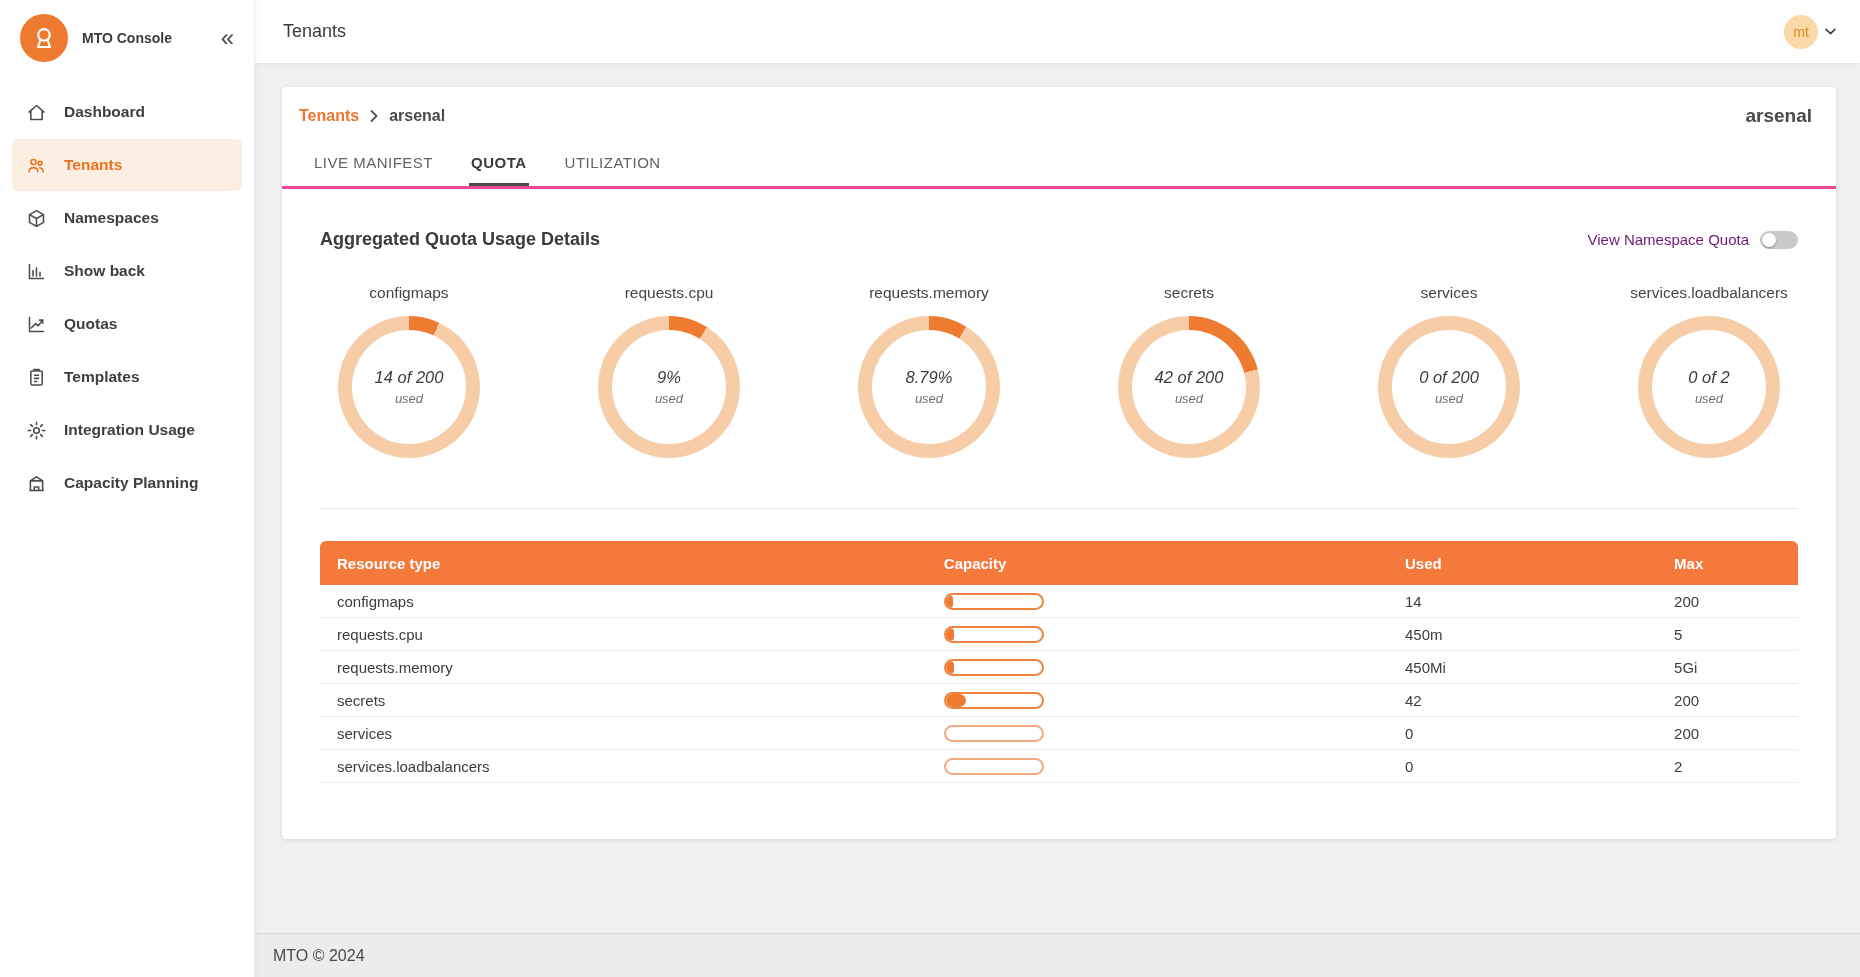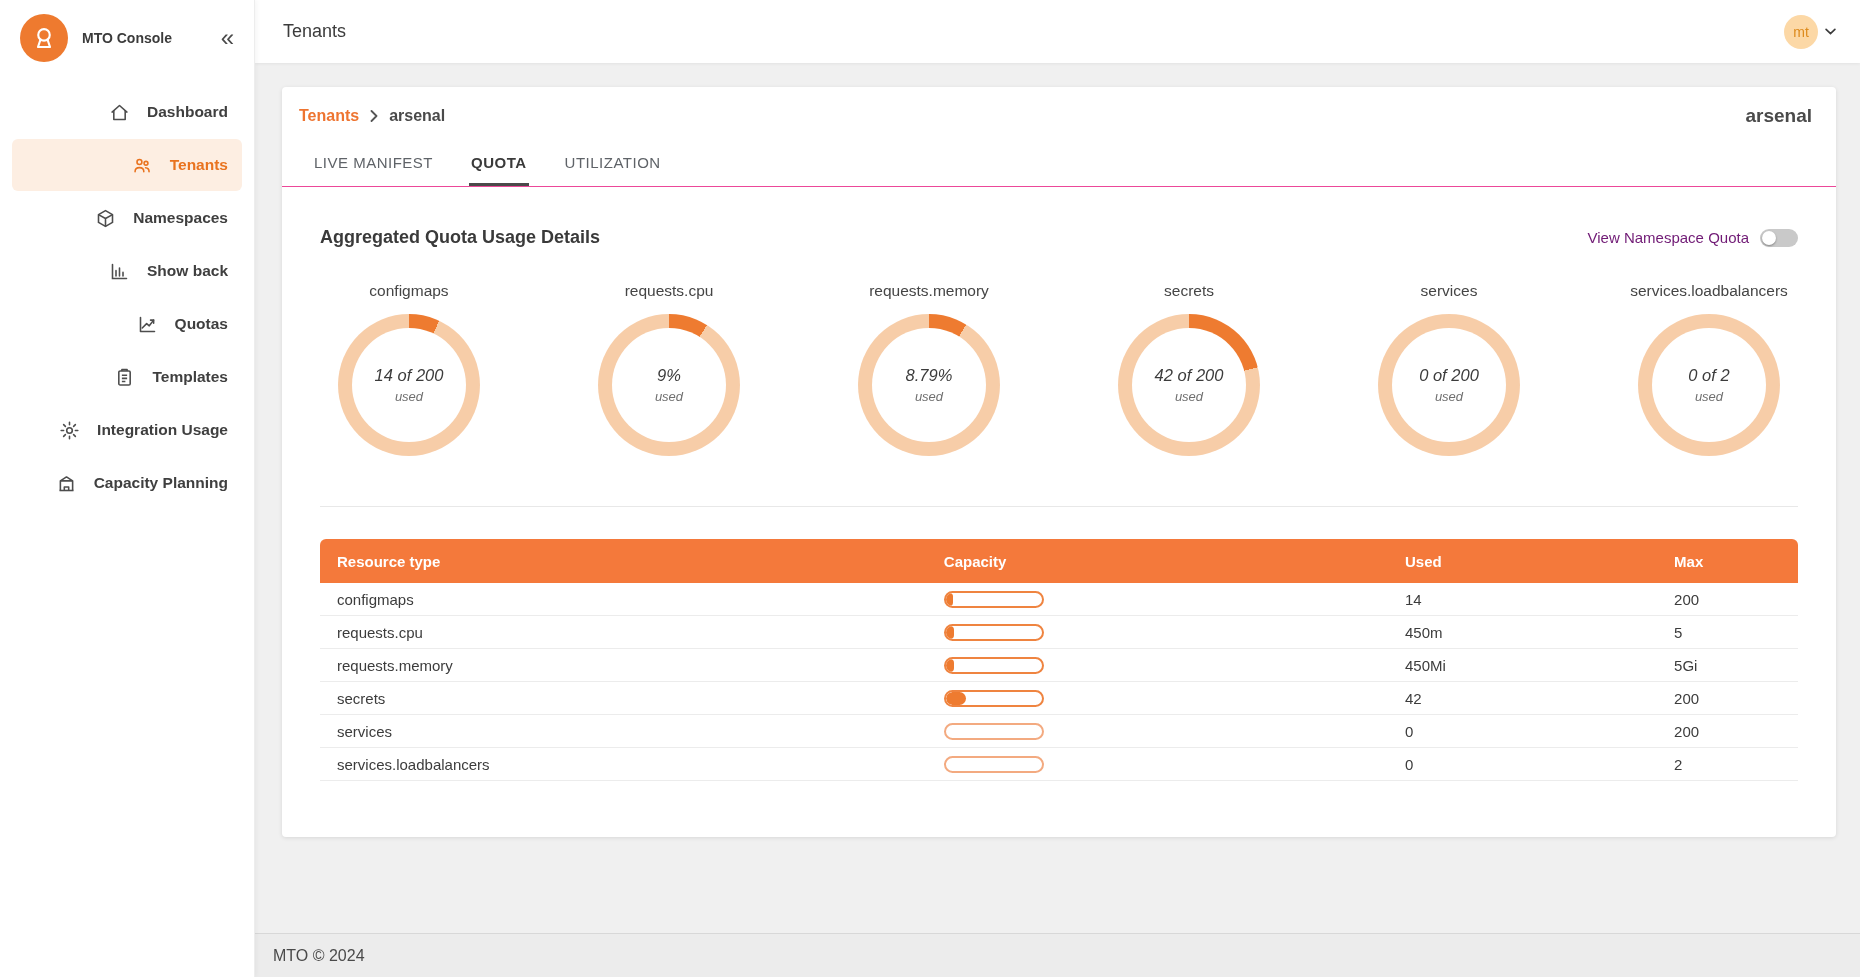--- a/index.html
+++ b/index.html
@@ -7,21 +7,21 @@
   body { font-family:"Liberation Sans", sans-serif; background:#f0f0f0; color:#3c3c3c; display:flex; overflow:hidden; }
 
   
   .sidebar { width:255px; height:100%; background:#fff; flex-shrink:0; border-right:1px solid #ededed; box-shadow:2px 0 5px rgba(0,0,0,.04); z-index:5; display:flex; flex-direction:column; }
   .sidebar-header { height:76px; display:flex; align-items:center; padding:0 12px 0 20px; flex-shrink:0; }
   .logo { width:48px; height:48px; border-radius:50%; background:#ee7a2f; display:flex; align-items:center; justify-content:center; flex-shrink:0; }
   .logo svg { width:30px; height:30px; }
   .app-title { font-size:14px; font-weight:bold; color:#3b3b3b; margin-left:14px; flex:1; white-space:nowrap; }
   .collapse { font-size:24px; color:#4a4a4a; cursor:pointer; padding:0 8px; line-height:1; }
   .menu { margin-top:10px; }
-  .menu-item { display:flex; align-items:center; height:52px; padding:0 14px; margin:0 12px 1px; border-radius:6px; cursor:pointer; color:#3f3f3f;justify-content:flex-end; }
+  .menu-item { display:flex; align-items:center; height:52px; padding:0 14px; margin:0 12px 1px; border-radius:6px; cursor:pointer; color:#3f3f3f; }
   .mi-icon { width:21px; height:21px; display:flex; flex-shrink:0; color:#4d4d4d; }
   .mi-icon svg { width:21px; height:21px; }
   .menu-item .label { margin-left:17px; font-size:15.5px; font-weight:600; white-space:nowrap; }
   .menu-item.active { background:#fdeee2; color:#e9731f; }
   .menu-item.active .mi-icon { color:#e9731f; }
 
   
   .main-col { flex:1; display:flex; flex-direction:column; height:100%; min-width:0; }
   .topbar { height:63px; background:#fff; display:flex; align-items:center; padding:0 24px 0 28px; flex-shrink:0; box-shadow:0 1px 3px rgba(0,0,0,.06); position:relative; z-index:4; }
   .topbar-title { font-size:18px; color:#3c3c3c; }
@@ -32,21 +32,21 @@
   .content { flex:1; background:#f0f0f0; padding:24px 24px 0 27px; overflow:hidden; }
   .card { background:#fff; border-radius:4px; box-shadow:0 1px 4px rgba(0,0,0,.10); }
 
   .crumb-row { display:flex; align-items:center; padding:18px 24px 0 17px; }
   .crumbs { display:flex; align-items:center; }
   .crumb-link { color:#ee7430; font-weight:bold; font-size:16px; cursor:pointer; text-decoration:none; }
   .crumb-sep { margin:0 11px; display:flex; }
   .crumb-current { color:#4a4a4a; font-weight:600; font-size:16px; }
   .page-title { margin-left:auto; font-weight:bold; font-size:19px; color:#4a4a4a; }
 
-  .tabs { display:flex; padding-left:30px; margin-top:16px; border-bottom:1px solid #ec4899;text-align:center; }
+  .tabs { display:flex; padding-left:30px; margin-top:16px; border-bottom:3px solid #ec4899;text-align:center; }
   .tab { font-size:15px; letter-spacing:.5px; color:#5f6368; padding:11px 2px 12px; margin-right:34px; cursor:pointer; border-bottom:3px solid transparent; font-weight:500; }
   .tab.active { color:#3a3a3a; border-bottom-color:#4a4a4a; font-weight:600; }
 
   .quota-section { padding:0 38px; }
   .section-head { display:flex; align-items:center; margin-top:40px; }
   .section-head h2 { font-size:18px; color:#3a3a3a; font-weight:bold; }
   .toggle-wrap { margin-left:auto; display:flex; align-items:center; gap:11px; }
   .toggle-label { font-size:15px; color:#701a75; }
   .switch { width:38px; height:18px; border-radius:10px; background:#c9c9c9; position:relative; cursor:pointer; flex-shrink:0; }
   .knob { width:14px; height:14px; border-radius:50%; background:#fff; position:absolute; top:2px; left:2px; box-shadow:0 1px 2px rgba(0,0,0,.35); }

